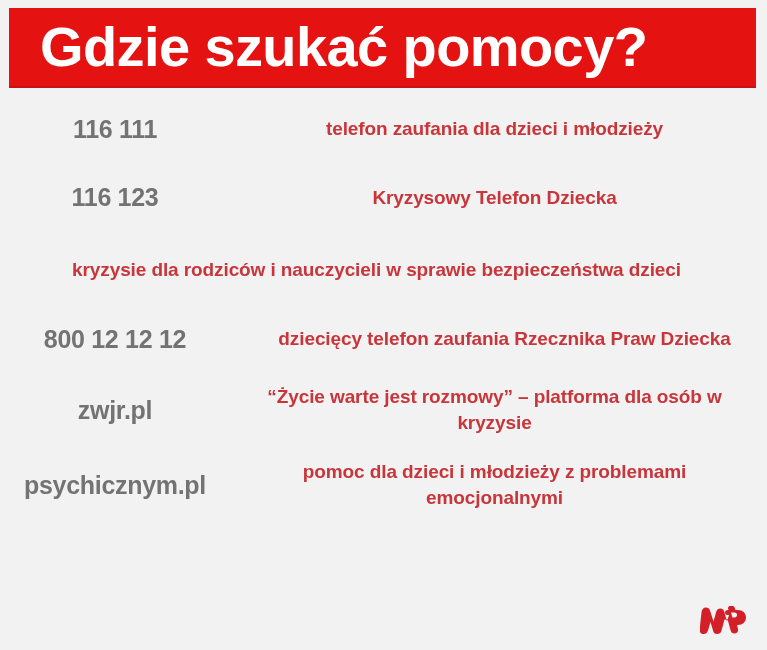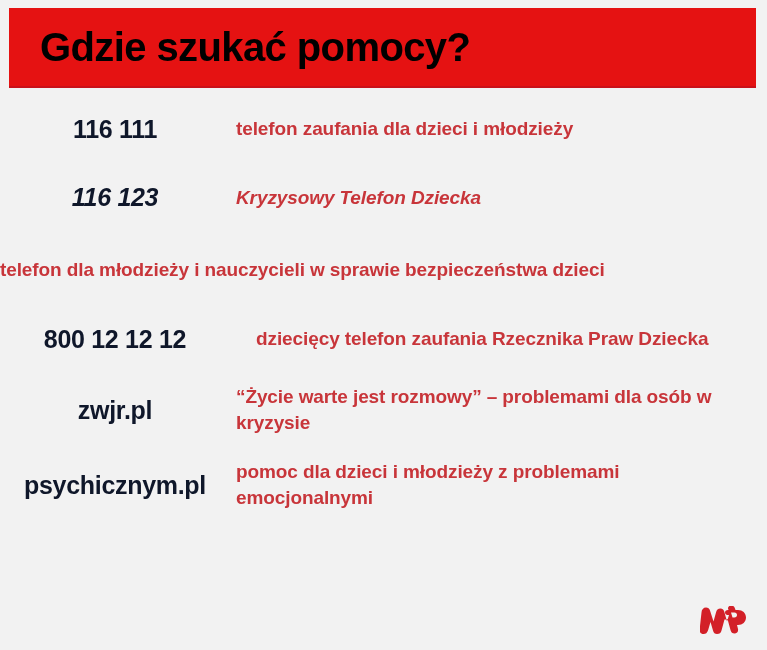--- a/index.html
+++ b/index.html
@@ -33,22 +33,22 @@
     background: #e51212;
     border-bottom: 2px solid #c9111a;
     box-sizing: border-box;
   }
   .banner-title {
     position: absolute;
     left: 31px;
     top: 50%;
     transform: translateY(-50%);
     margin: 0;
-    color: #000000;
-    font-size: 40px;
+    color: #ffffff;
+    font-size: 56px;
     font-weight: bold;
     letter-spacing: -0.6px;
     line-height: 1;
     white-space: nowrap;
   }
 
   
   .contact-list {
     position: absolute;
     left: 0;
@@ -60,21 +60,21 @@
     display: flex;
     align-items: center;
     width: 100%;
     box-sizing: border-box;
   }
 
   .contact-number {
     flex: 0 0 236px;
     width: 236px;
     text-align: center;
-    color: #0f172a;
+    color: #737373;
     font-size: 25px;
     font-weight: bold;
     letter-spacing: -0.3px;
     line-height: 1.15;
     white-space: nowrap;
     box-sizing: border-box;
     padding-right: 6px;
   }
 
   .contact-number.site {
@@ -83,25 +83,26 @@
 
   .contact-desc {
     flex: 1 1 auto;
     color: #c8353a;
     font-size: 19px;
     font-weight: bold;
     line-height: 1.35;
     letter-spacing: -0.1px;
     padding-right: 14px;
     box-sizing: border-box;
+    text-align: center;
   }
 
   
   .row-1 { height: 66px; }
-  .row-2 { height: 71px; font-style: italic; }
+  .row-2 { height: 71px; }
   .row-3 { height: 80px; }
   .row-4 { height: 74px; }
   .row-5 { height: 64px; gap: 20px; }
   .row-6 { height: 78px; }
   .row-7 { height: 72px; }
 
   
   .logo {
     position: absolute;
     right: 21px;
@@ -127,31 +128,31 @@
       <div class="contact-desc">telefon zaufania dla dzieci i młodzieży</div>
     </div>
 
     <div class="contact-row row-2">
       <div class="contact-number">116 123</div>
       <div class="contact-desc">Kryzysowy Telefon Dziecka</div>
     </div>
 
 
     <div class="contact-row row-4">
-      <div class="contact-desc">telefon dla młodzieży i nauczycieli w sprawie bezpieczeństwa dzieci</div>
+      <div class="contact-desc">kryzysie dla rodziców i nauczycieli w sprawie bezpieczeństwa dzieci</div>
     </div>
 
     <div class="contact-row row-5">
       <div class="contact-number">800 12 12 12</div>
       <div class="contact-desc">dziecięcy telefon zaufania Rzecznika Praw Dziecka</div>
     </div>
 
     <div class="contact-row row-6">
       <div class="contact-number site">zwjr.pl</div>
-      <div class="contact-desc">“Życie warte jest rozmowy” – problemami dla osób w kryzysie</div>
+      <div class="contact-desc">“Życie warte jest rozmowy” – platforma dla osób w kryzysie</div>
     </div>
 
     <div class="contact-row row-7">
       <div class="contact-number site">psychicznym.pl</div>
       <div class="contact-desc">pomoc dla dzieci i młodzieży z problemami emocjonalnymi</div>
     </div>
 
   </div>
 
   <div class="logo">

